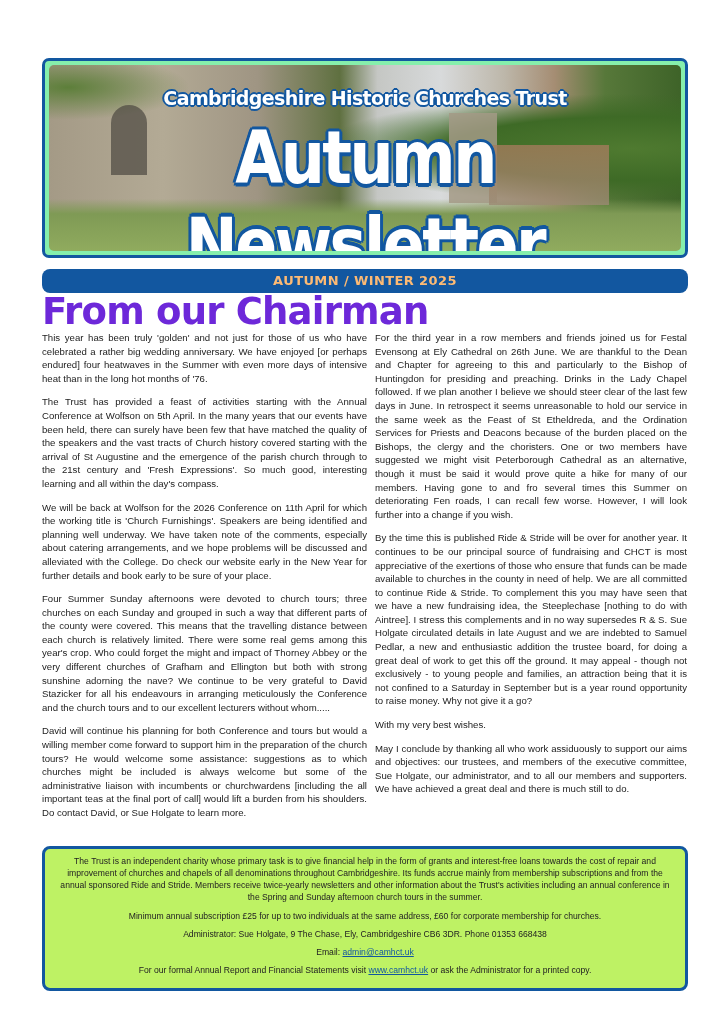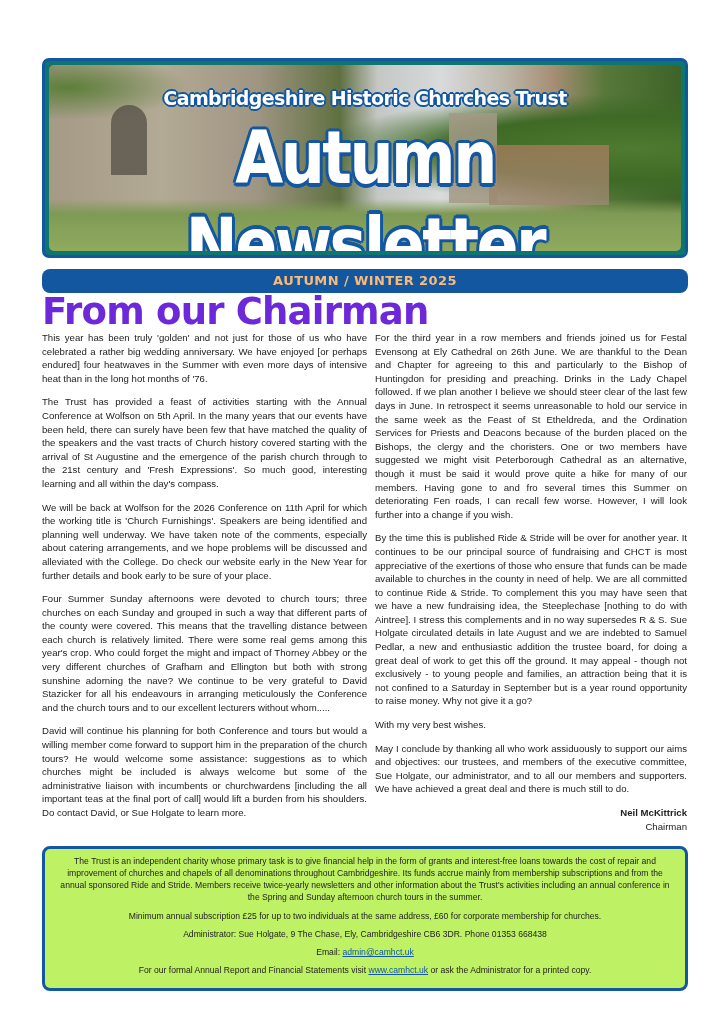--- a/index.html
+++ b/index.html
@@ -1,21 +1,21 @@
 <!DOCTYPE html>
 <html><head>
 <meta charset="utf-8">
 <style>
   * { box-sizing: border-box; margin: 0; padding: 0; }
   html, body { width: 724px; height: 1024px; background: #ffffff; overflow: hidden; }
   body { font-family: "Liberation Sans", sans-serif; color: #1a1a1a; position: relative; }
 
   .banner {
     position: absolute; left: 42px; top: 58px; width: 646px; height: 200px;
-    border: 3px solid #1257a0; border-radius: 7px; background: #0f766e; padding: 4px;
+    border: 3px solid #1257a0; border-radius: 7px; background: #86efac; padding: 4px;
   }
   .banner-photo {
     position: relative; width: 100%; height: 100%; border-radius: 5px; overflow: hidden;
     background:
       radial-gradient(ellipse at 92% 45%, #4f7a30 0%, #3e6a26 22%, rgba(62,106,38,0) 38%),
       radial-gradient(ellipse at 3% 12%, #5d7f3a 0%, rgba(93,127,58,0) 14%),
       linear-gradient(180deg, rgba(0,0,0,0) 0%, rgba(0,0,0,0) 72%, #7f9a55 80%, #90ab5e 100%),
       linear-gradient(90deg, #a49a86 0%, #b3aa95 18%, #9f9583 33%, #5f7040 46%, #c5c7c4 52%, #d8dadb 62%, #bdb7aa 72%, #a58d73 80%, #57783a 88%, #3e6328 100%);
   }
   .banner-photo .tower {
@@ -94,24 +94,20 @@
   <p>We will be back at Wolfson for the 2026 Conference on 11th April for which the working title is 'Church Furnishings'. Speakers are being identified and planning well underway. We have taken note of the comments, especially about catering arrangements, and we hope problems will be discussed and alleviated with the College. Do check our website early in the New Year for further details and book early to be sure of your place.</p>
   <p>Four Summer Sunday afternoons were devoted to church tours; three churches on each Sunday and grouped in such a way that different parts of the county were covered. This means that the travelling distance between each church is relatively limited. There were some real gems among this year's crop. Who could forget the might and impact of Thorney Abbey or the very different churches of Grafham and Ellington but both with strong sunshine adorning the nave? We continue to be very grateful to David Stazicker for all his endeavours in arranging meticulously the Conference and the church tours and to our excellent lecturers without whom.....</p>
   <p>David will continue his planning for both Conference and tours but would a willing member come forward to support him in the preparation of the church tours? He would welcome some assistance: suggestions as to which churches might be included is always welcome but some of the administrative liaison with incumbents or churchwardens [including the all important teas at the final port of call] would lift a burden from his shoulders. Do contact David, or Sue Holgate to learn more.</p>
 </div>
 
 <div class="col right">
   <p>For the third year in a row members and friends joined us for Festal Evensong at Ely Cathedral on 26th June. We are thankful to the Dean and Chapter for agreeing to this and particularly to the Bishop of Huntingdon for presiding and preaching. Drinks in the Lady Chapel followed. If we plan another I believe we should steer clear of the last few days in June. In retrospect it seems unreasonable to hold our service in the same week as the Feast of St Etheldreda, and the Ordination Services for Priests and Deacons because of the burden placed on the Bishops, the clergy and the choristers. One or two members have suggested we might visit Peterborough Cathedral as an alternative, though it must be said it would prove quite a hike for many of our members. Having gone to and fro several times this Summer on deteriorating Fen roads, I can recall few worse. However, I will look further into a change if you wish.</p>
   <p>By the time this is published Ride &amp; Stride will be over for another year. It continues to be our principal source of fundraising and CHCT is most appreciative of the exertions of those who ensure that funds can be made available to churches in the county in need of help. We are all committed to continue Ride &amp; Stride. To complement this you may have seen that we have a new fundraising idea, the Steeplechase [nothing to do with Aintree]. I stress this complements and in no way supersedes R &amp; S. Sue Holgate circulated details in late August and we are indebted to Samuel Pedlar, a new and enthusiastic addition the trustee board, for doing a great deal of work to get this off the ground. It may appeal - though not exclusively - to young people and families, an attraction being that it is not confined to a Saturday in September but is a year round opportunity to raise money. Why not give it a go?</p>
   <p>With my very best wishes.</p>
   <p>May I conclude by thanking all who work assiduously to support our aims and objectives: our trustees, and members of the executive committee, Sue Holgate, our administrator, and to all our members and supporters. We have achieved a great deal and there is much still to do.</p>
-  <div class="signature">
-    <div class="name">Neil McKittrick</div>
-    <div>Chairman</div>
-  </div>
 </div>
 
 <div class="footer-box">
   <div class="blurb">The Trust is an independent charity whose primary task is to give financial help in the form of grants and interest-free loans towards the cost of repair and improvement of churches and chapels of all denominations throughout Cambridgeshire.   Its funds accrue mainly from membership subscriptions and from the annual sponsored Ride and Stride.   Members receive twice-yearly newsletters and other information about the Trust's activities including an annual conference in the Spring and Sunday afternoon church tours in the summer.</div>
   <div class="line">Minimum annual subscription £25 for up to two individuals at the same address, £60 for corporate membership for churches.</div>
   <div class="line">Administrator: Sue Holgate, 9 The Chase, Ely, Cambridgeshire CB6 3DR.   Phone 01353 668438</div>
   <div class="line">
     <span>Email: </span><a href="admin@camhct.uk">admin@camhct.uk</a>
   </div>
   <div class="line">

